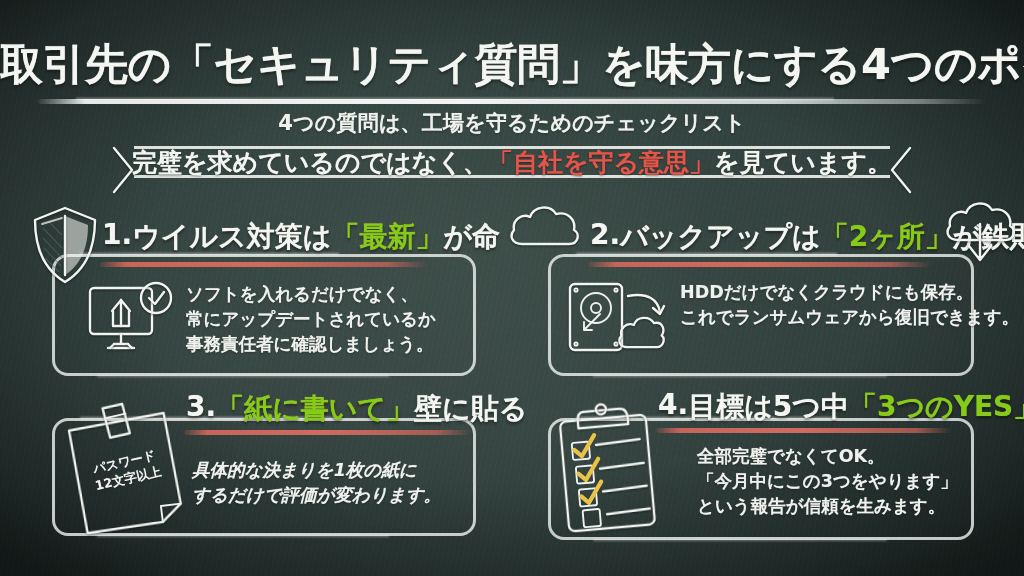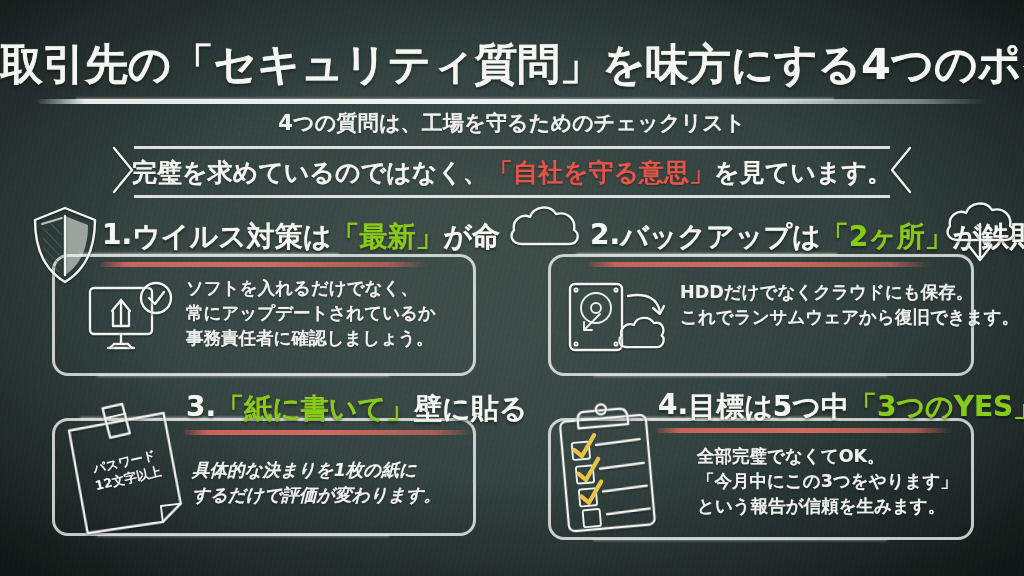--- a/index.html
+++ b/index.html
@@ -65,21 +65,21 @@
   #subtitle{
     position:absolute; left:0; right:0; top:109px;
     text-align:center; font-size:21px; font-weight:700;
     color:#eef1ed; letter-spacing:.2px;
     text-shadow:0 0 1px rgba(255,255,255,.5), 0 1px 2px rgba(0,0,0,.4);
     white-space:nowrap;
   }
 
   
   #ribbon{
-    position:absolute; left:112px; top:146px; width:800px; height:52px;text-decoration:underline;
+    position:absolute; left:112px; top:146px; width:800px; height:32px;text-decoration:underline;
   }
   #ribbon .band{
     position:absolute; left:22px; right:22px; top:0; bottom:0;
     border-top:3px solid rgba(244,247,243,.88);
     border-bottom:3px solid rgba(244,247,243,.88);
     filter:blur(.2px);
   }
   #ribbon .cap{
     position:absolute; top:0; width:26px; height:48px;
   }
@@ -179,21 +179,21 @@
   <div class="card" style="left:52px; top:254px; width:424px; height:122px;">
     <div class="card-frame"></div>
     <div class="card-head" style="left:50px; top:-36px;">
       <span class="head-line">1.</span>
         <span class="head-line"> ウイルス対策は</span>
         <span class="head-line hl-y">「最新」</span>
         <span class="head-line">が命</span>
     </div>
     <div class="head-underline" style="left:48px; top:8px; width:328px;"></div>
 
-    <div class="body-text" style="left:134px; top:22px;">
+    <div class="body-text" style="left:134px; top:28px;">
       <div>ソフトを入れるだけでなく、</div>
       <div>常にアップデートされているか</div>
       <div>事務責任者に確認しましょう。</div>
     </div>
 
     <div class="icon" style="left:-23px; top:-50px; width:72px; height:82px;">
       <svg viewBox="0 0 72 82">
         <path d="M36 4 L66 16 C66 46 56 66 36 78 C16 66 6 46 6 16 Z" class="ck" stroke-width="3"></path>
         <path d="M36 12 L59 21 C59 45 51 61 36 71 Z" class="ck-fill"></path>
         <g stroke="rgba(90,110,104,.55)" stroke-width="1.1">

